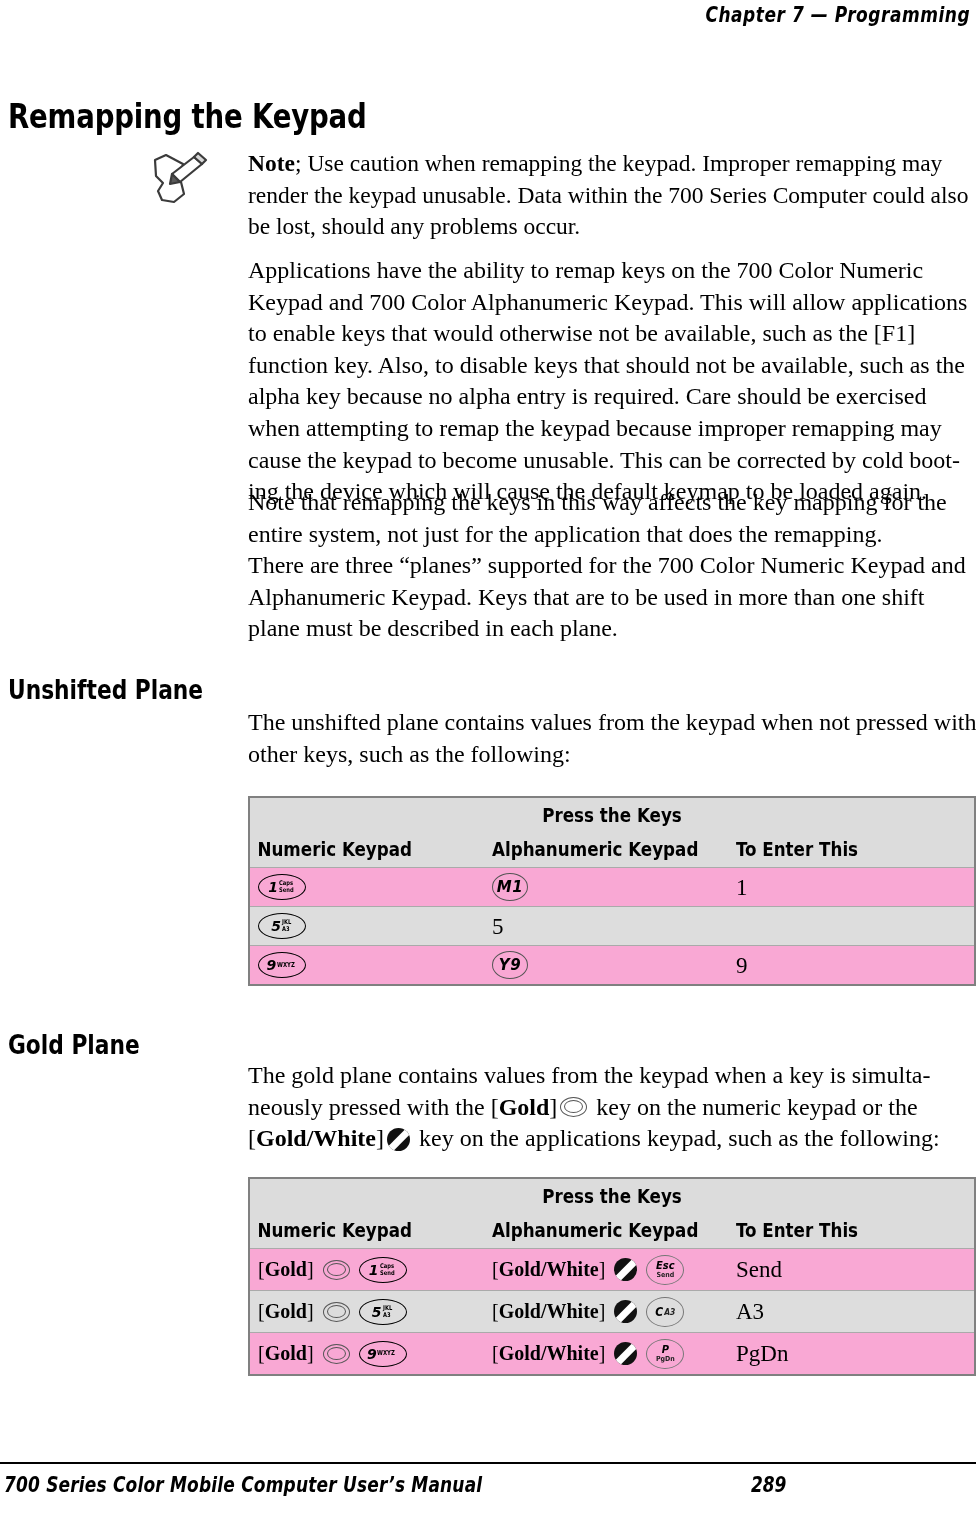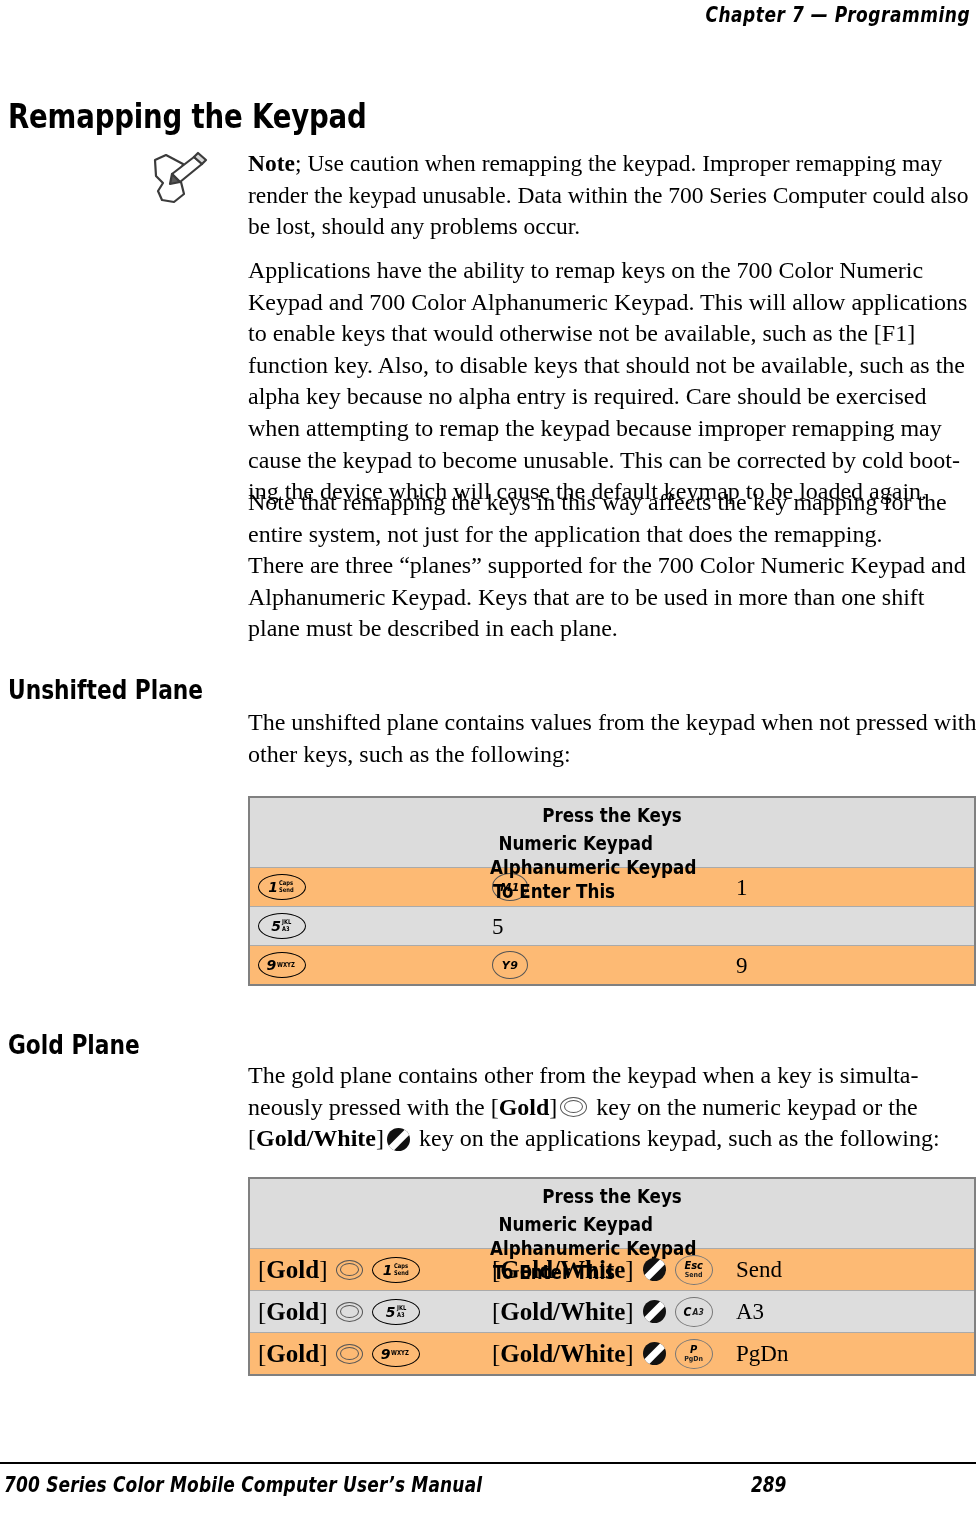--- a/index.html
+++ b/index.html
@@ -109,21 +109,21 @@
 
   p.body b { font-weight: bold; }
 
   
   .tbl {
     position: absolute;
     left: 248px;
     width: 728px;
     border: 2px solid #808080;
     box-sizing: border-box;
-    background: #fdba74;
+    background: #f9a8d4;
   }
   .tbl.t1 { top: 796px; }
   .tbl.t2 { top: 1177px; }
 
   .thead {
     background: #dcdcdc;
   }
   .thead .row-top {
     height: 33px;
     position: relative;
@@ -136,21 +136,20 @@
     top: 5px;
     font-family: "DejaVu Sans Condensed", "Liberation Sans Narrow", "Liberation Sans", sans-serif;
     font-weight: bold;
     font-size: 20px;
     transform: scaleX(0.93);
   }
   .thead .row-cols {
     display: flex;
     height: 36px;
     align-items: center;
-    flex-direction: column;
   }
   .thead .row-cols > div {
     font-family: "DejaVu Sans Condensed", "Liberation Sans Narrow", "Liberation Sans", sans-serif;
     font-weight: bold;
     font-size: 20px;
     transform: scaleX(0.93);
     transform-origin: left center;
     white-space: nowrap;
   }
   .c1 { width: 242px; padding-left: 8px; box-sizing: border-box; flex: none; }
@@ -171,21 +170,21 @@
   }
   .t2 .trow { height: 41px; }
 
   .keycombo {
     display: flex;
     align-items: center;
     gap: 9px;
     white-space: nowrap;
   }
   .gold-label {
-    font-size: 25px;
+    font-size: 20px;
     line-height: 23px;
   }
   .gold-label b { font-weight: bold; }
 
   
   .key-oval {
     display: inline-flex;
     align-items: center;
     justify-content: center;
     width: 46px;
@@ -231,21 +230,21 @@
     width: 34px;
     height: 26px;
     border: 1.3px solid #555;
     border-radius: 50%;
     flex: none;
   }
   .key-circle .kc-text {
     font-family: "DejaVu Sans", sans-serif;
     font-style: italic;
     font-weight: bold;
-    font-size: 11px;
+    font-size: 15px;
     letter-spacing: 0.5px;
   }
   .key-circle-sm {
     display: inline-flex;
     flex-direction: column;
     align-items: center;
     justify-content: center;
     width: 36px;
     height: 28px;
     border: 1.3px solid #777;
@@ -443,21 +442,21 @@
       <span class="key-circle">
         <span class="kc-text">Y9</span>
       </span>
     </div>
     <div class="c3 cell-enter">9</div>
   </div>
 </div>
 
 <h2 class="h2 gold">Gold Plane</h2>
 
-<p class="body p-gold"><span>The gold plane contains other from the keypad when a key is simulta-neously pressed with the [</span><b>Gold</b><span>]</span><span class="gold-key inline-goldkey"></span><span> key on the numeric keypad or the [</span><b>Gold/White</b><span>]</span><span class="goldwhite-key inline-gw"></span><span> key on the applications keypad, such as the following:</span></p>
+<p class="body p-gold"><span>The gold plane contains values from the keypad when a key is simulta-neously pressed with the [</span><b>Gold</b><span>]</span><span class="gold-key inline-goldkey"></span><span> key on the numeric keypad or the [</span><b>Gold/White</b><span>]</span><span class="goldwhite-key inline-gw"></span><span> key on the applications keypad, such as the following:</span></p>
 
 <div class="tbl t2">
   <div class="thead">
     <div class="row-top">
       <div class="press">Press the Keys</div>
     </div>
     <div class="row-cols">
       <div class="c1">Numeric Keypad</div>
       <div class="c2">Alphanumeric Keypad</div>
       <div class="c3">To Enter This</div>

